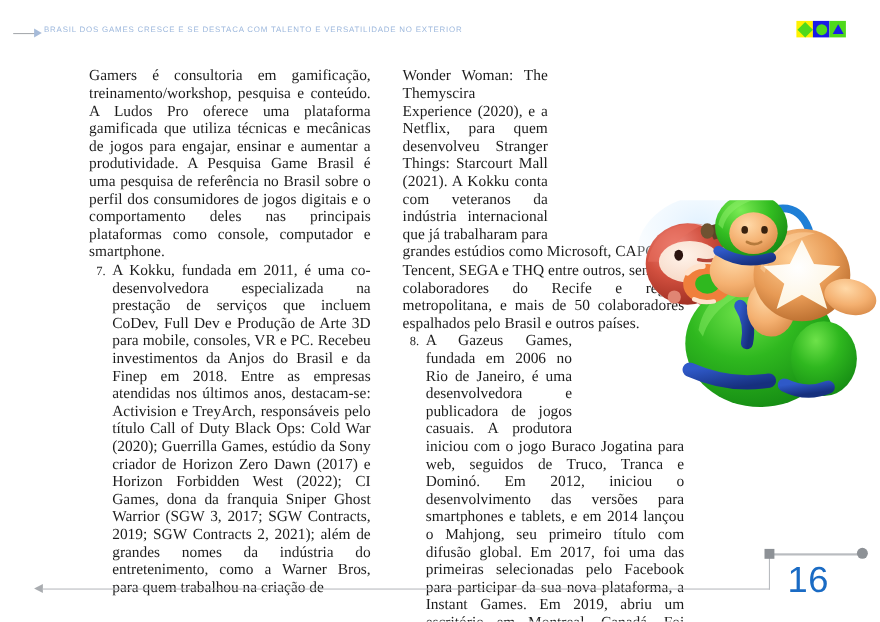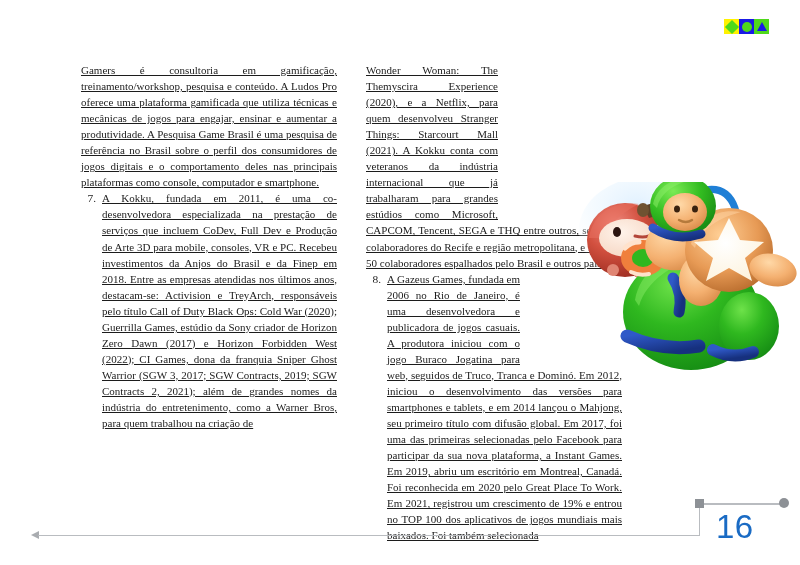--- a/index.html
+++ b/index.html
@@ -120,27 +120,26 @@
   .col {
     position: absolute;
     top: 0;
     width: 256px;
   }
   .col-left  { left: 21px; }
   .col-right { left: 306px; }
 
   p.para {
     margin: 0;
-    font-size: 11px;
+    font-size: 14px;
     line-height: 16.05px;
     color: #1c1c1c;
     text-align: justify;
     text-justify: inter-word;
     hyphens: manual;
-    text-decoration: underline;
   }
 
   
   .list-item {
     position: relative;
     padding-left: 21px;
   }
   .list-marker {
     position: absolute;
     left: 0;
@@ -233,20 +232,27 @@
     font-weight: 300;
     color: #1a6bc4;
     letter-spacing: 0.5px;
   }
 </style>
 </head>
 <body>
 
 <div class="page">
 
+  <div class="header">
+    <span class="header-arrow">
+      <span class="shaft"></span>
+      <span class="head"></span>
+    </span>
+    <span class="header-title">BRASIL DOS GAMES CRESCE E SE DESTACA COM TALENTO E VERSATILIDADE NO EXTERIOR</span>
+  </div>
 
   <div class="logo">
     <span class="logo-tile tile-yellow">
       <span class="glyph glyph-diamond"></span>
     </span>
     <span class="logo-tile tile-blue">
       <span class="glyph glyph-circle"></span>
     </span>
     <span class="logo-tile tile-green">
       <span class="glyph glyph-triangle"></span>

